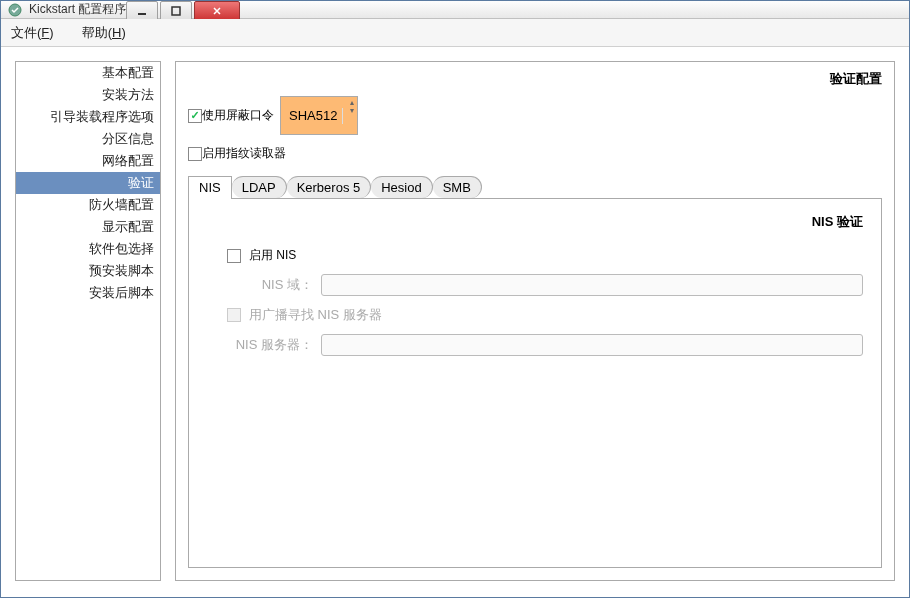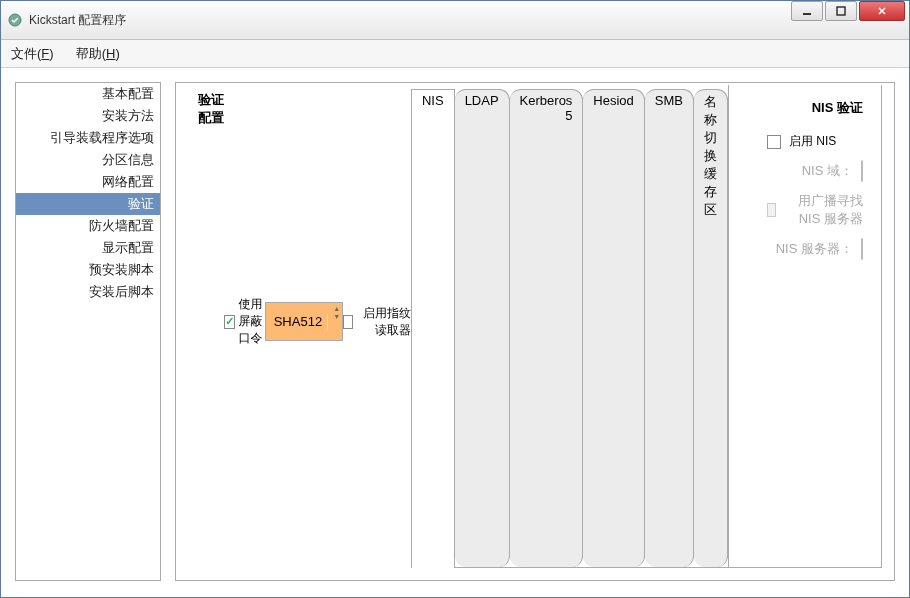--- a/index.html
+++ b/index.html
@@ -1,32 +1,32 @@
 <!DOCTYPE html>
 <html><head>
 <meta charset="utf-8">
 <style>
 * { box-sizing: border-box; margin: 0; padding: 0; }
 body { font-family: "Microsoft YaHei", "SimSun", sans-serif; font-size: 12px; background: #f0f0f0; width: 910px; height: 598px; overflow: hidden; }
 .window { width: 910px; height: 598px; background: #fff; border: 1px solid #5a7aa0; display: flex; flex-direction: column; }
-.titlebar { height: 39px; background: linear-gradient(#fdfdfd,#e8e8e8); display: flex; align-items: center; justify-content: space-between; padding: 0 0 0 6px; border-bottom: 1px solid #c0c0c0; }
+.titlebar { height: 18px; background: linear-gradient(#fdfdfd,#e8e8e8); display: flex; align-items: center; padding: 0 0 0 6px; border-bottom: 1px solid #c0c0c0; }
 .titlebar-left { display: flex; align-items: center; gap: 6px; }
 .titlebar-icon { width: 16px; height: 16px; display: inline-block; }
 .title-text { font-size: 12px; color: #333; }
 .win-controls { display: flex; height: 100%; }
 .win-btn { width: 32px; height: 20px; border: 1px solid #a0a0a0; background: linear-gradient(#f8f8f8,#e0e0e0); display: flex; align-items: center; justify-content: center; font-size: 10px; margin-right: 2px; border-radius: 2px; cursor: default; }
 .win-btn.close { background: linear-gradient(#e77,#c33); border-color: #933; color: #fff; width: 46px; margin-right: 4px; }
-.menubar { height: 28px; display: flex; align-items: center; padding: 0 10px; gap: 22px; border-bottom: 1px solid #d0d0d0; background: #f6f6f6; }
+.menubar { height: 28px; display: flex; align-items: center; padding: 0 10px; gap: 28px; border-bottom: 1px solid #d0d0d0; background: #f6f6f6; }
 .menu-item { font-size: 13px; color: #222; cursor: default; }
 .menu-item u { text-decoration: underline; }
 .content { flex: 1; display: flex; padding: 14px 14px 16px 14px; gap: 14px; text-align: right; }
 .sidebar { width: 146px; border: 1px solid #aaa; background: #fff; overflow: auto; }
 .side-item { padding: 2px 6px; font-size: 13px; color: #222; cursor: default; white-space: nowrap; }
 .side-item.selected { background: #6b8fbf; color: #fff; }
-.main { flex: 1; border: 1px solid #aaa; background: #fff; padding: 2px 12px 12px 12px; display: flex; flex-direction: row; }
+.main { flex: 1; border: 1px solid #aaa; background: #fff; padding: 2px 12px 12px 12px; display: flex; flex-direction: column; }
 .section-title { font-weight: bold; font-size: 13px; padding: 6px 0 8px 0; }
 .row { display: flex; align-items: center; gap: 0; margin-bottom: 10px; }
 .chk { width: 14px; height: 14px; border: 1px solid #888; background: #fff; display: inline-flex; align-items: center; justify-content: center; font-size: 11px; line-height: 1; }
 .chk.checked::after { content: "✓"; color: #2b5; font-weight: bold; }
 .combo { border: 1px solid #aaa; background: #fdba74; height: 39px; display: inline-flex; align-items: center; padding: 0 18px 0 8px; position: relative; font-size: 13px; min-width: 78px; }
 .combo::after { content: ""; position: absolute; right: 4px; top: 50%; transform: translateY(-50%); width: 10px; height: 16px; border-left: 1px solid #ddd; }
 .combo .spin { position: absolute; right: 3px; top: 2px; font-size: 8px; line-height: 8px; color: #666; }
 .tabs { display: flex; border-bottom: 1px solid #aaa; margin-top: 4px; }
 .tab { border: 1px solid #aaa; border-bottom: none; background: #ececec; padding: 3px 10px; font-size: 13px; margin-right: 0; position: relative; cursor: default; }
 .tab + .tab { border-left: none; border-radius: 11px; }
@@ -81,20 +81,21 @@
   <div class="content">
     <div class="sidebar">
       <div class="side-item">基本配置</div>
       <div class="side-item">安装方法</div>
       <div class="side-item">引导装载程序选项</div>
       <div class="side-item">分区信息</div>
       <div class="side-item">网络配置</div>
       <div class="side-item selected">验证</div>
       <div class="side-item">防火墙配置</div>
       <div class="side-item">显示配置</div>
+      <div class="side-item">软件包选择</div>
       <div class="side-item">预安装脚本</div>
       <div class="side-item">安装后脚本</div>
     </div>
 
     <div class="main">
       <div class="section-title">验证配置</div>
 
       <div class="row">
         <span class="chk checked"></span>
         <span>使用屏蔽口令</span>
@@ -109,21 +110,20 @@
         <span class="chk"></span>
         <span>启用指纹读取器</span>
       </div>
 
       <div class="tabs">
         <div class="tab active">NIS</div>
         <div class="tab">LDAP</div>
         <div class="tab">Kerberos 5</div>
         <div class="tab">Hesiod</div>
         <div class="tab">SMB</div>
-        <div class="tab">名称切换缓存区</div>
       </div>
 
       <div class="tab-body">
         <div class="sub-title">NIS 验证</div>
 
         <div class="field-row indent">
           <span class="chk"></span>
           <span>启用 NIS</span>
         </div>
 

